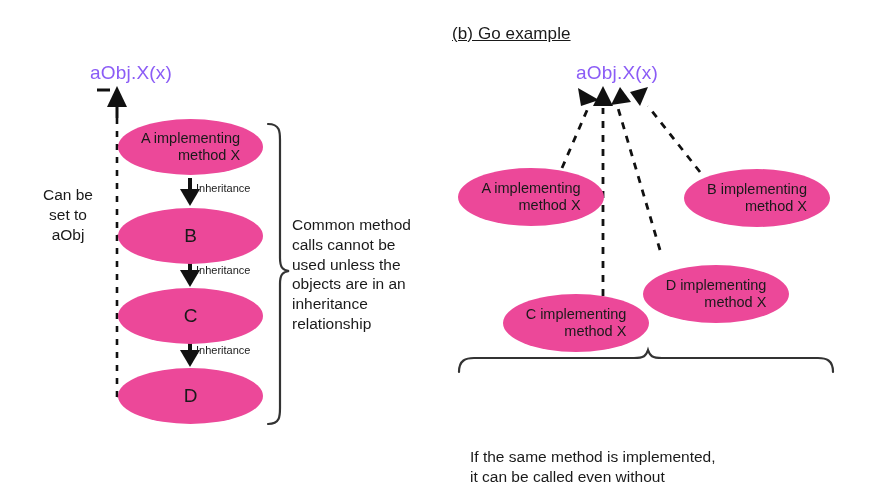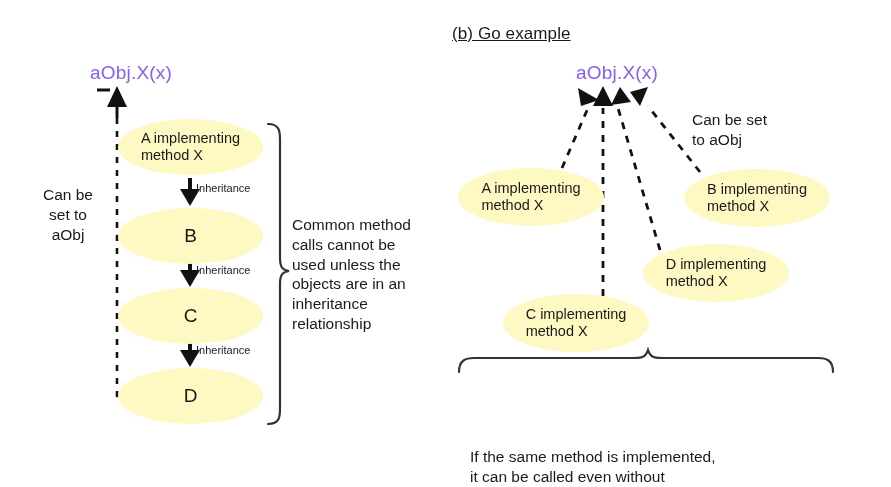--- a/index.html
+++ b/index.html
@@ -50,44 +50,44 @@
     white-space: pre-line;
   }
 
   #note-can-set-a { left: 22px;  top: 185px; width: 92px; text-align: center; }
   #note-common    { left: 292px; top: 215px; width: 150px; text-align: left; }
   #note-can-set-b { left: 692px; top: 110px; width: 130px; text-align: left; }
   #note-bottom-b  { left: 470px; top: 404px; width: 352px; text-align: left; margin-top: 43px; }
 
   .ellipse {
     position: absolute;
-    background: #fef9c3;
+    background: #ec4899;
     border-radius: 50%;
     display: flex;
     align-items: center;
     justify-content: center;
-    text-align: left;
+    text-align: right;
     font-size: 14.5px;
     line-height: 1.2;
     color: #1a1a1a;
     white-space: pre-line;
     box-sizing: border-box;
   }
   .ellipse.big-letter { font-size: 19px; }
 
   
   #ell-a-A { left: 118px; top: 119px; width: 145px; height: 56px; }
   #ell-a-B { left: 118px; top: 208px; width: 145px; height: 56px; }
   #ell-a-C { left: 118px; top: 288px; width: 145px; height: 56px; }
   #ell-a-D { left: 118px; top: 368px; width: 145px; height: 56px; }
 
   
   #ell-b-A { left: 458px; top: 168px; width: 146px; height: 58px; }
   #ell-b-B { left: 684px; top: 169px; width: 146px; height: 58px; }
-  #ell-b-D { left: 643px; top: 244px; width: 146px; height: 58px; }
+  #ell-b-D { left: 643px; top: 265px; width: 146px; height: 58px; }
   #ell-b-C { left: 503px; top: 294px; width: 146px; height: 58px; }
 
   .inh-label {
     position: absolute;
     font-size: 11px;
     color: #1a1a1a;
     white-space: nowrap;
   }
   #inh-1 { left: 196px; top: 182px; }
   #inh-2 { left: 196px; top: 264px; }
@@ -196,22 +196,20 @@
   <div class="ellipse big-letter" id="ell-a-D">D</div>
 
   <div class="inh-label" id="inh-1">Inheritance</div>
   <div class="inh-label" id="inh-2">Inheritance</div>
   <div class="inh-label" id="inh-3">Inheritance</div>
 
   <div class="panel-title" id="title-b">(b) Go example</div>
 
   <div class="call-label" id="call-b">aObj.X(x)</div>
 
-  <div class="note" id="note-can-set-b">Can be set
-to aObj</div>
 
   <div class="note" id="note-bottom-b">If the same method is implemented,
 it can be called even without
 any inheritance relationship</div>
 
   <div class="ellipse" id="ell-b-A">A implementing
 method X</div>
   <div class="ellipse" id="ell-b-B">B implementing
 method X</div>
   <div class="ellipse" id="ell-b-D">D implementing

